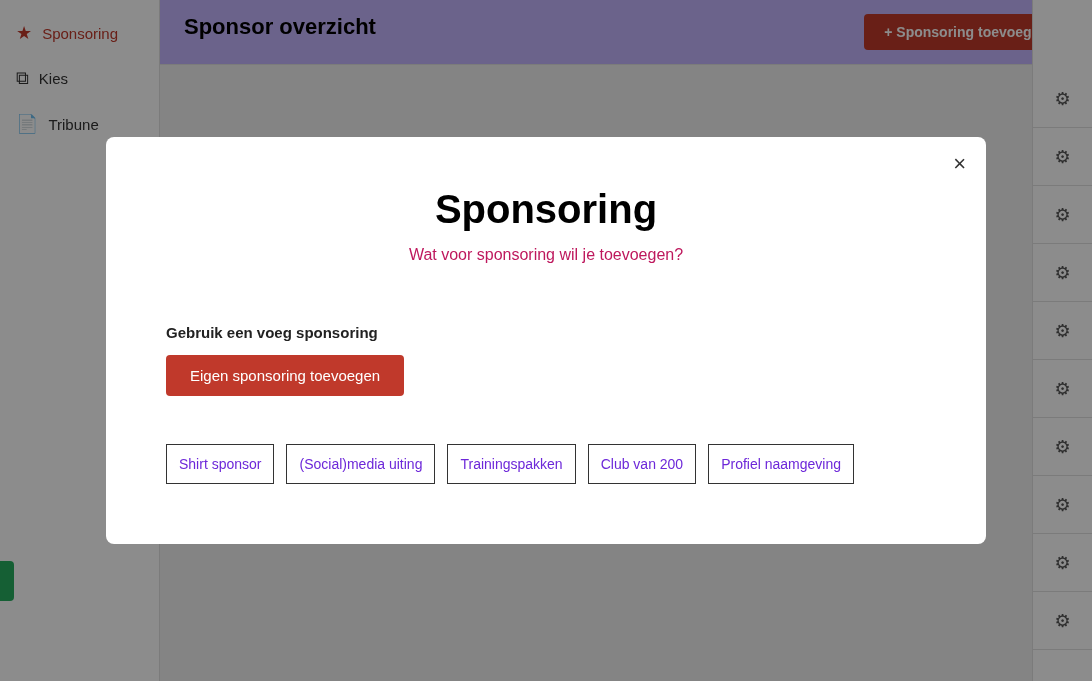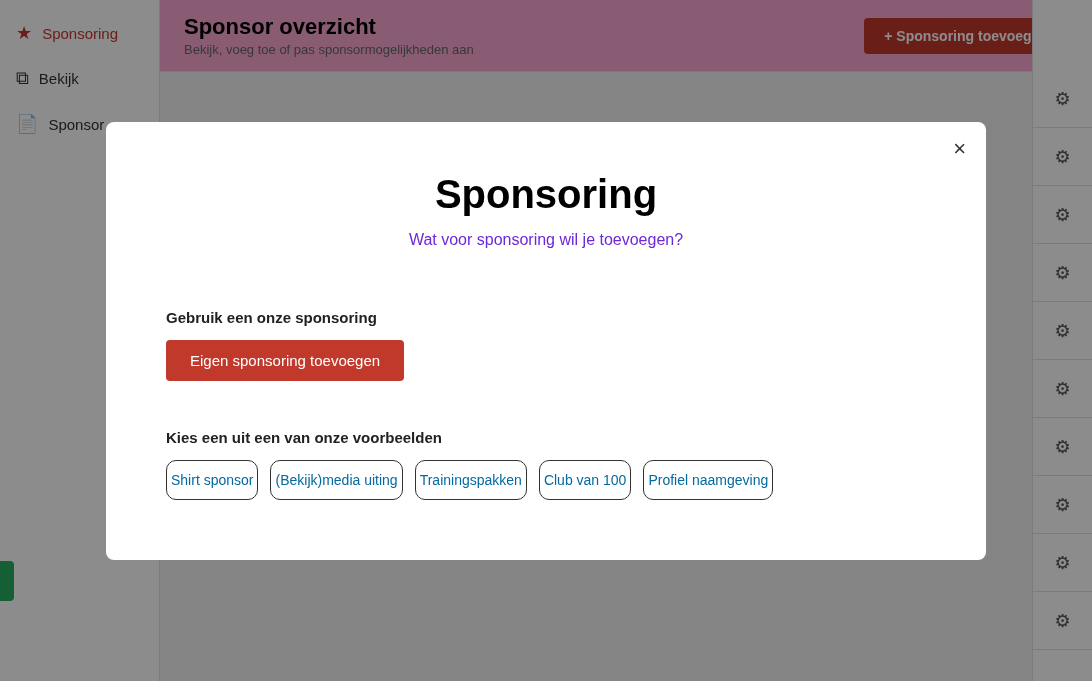--- a/index.html
+++ b/index.html
@@ -32,24 +32,23 @@
     .main {
       position: absolute;
       left: 160px; top: 0;
       width: 932px; height: 681px;
       background: #f0f0f0;
       z-index: 1;
     }
 
     
     .header {
-      background: #f9a8d4;
+      background: #c4b5fd;
       padding: 14px 24px;
       display: flex;
-      align-items: center;
       justify-content: space-between;
       border-bottom: 1px solid #e0e0e0;
     }
     .header-title { font-size: 22px; font-weight: bold; }
     .header-sub { font-size: 13px; color: #666; margin-top: 2px; }
     .btn-add {
       background: #c0392b;
       color: #fff;
       border: none;
       padding: 10px 20px;
@@ -124,21 +123,21 @@
     }
     .modal-title {
       text-align: center;
       font-size: 40px;
       font-weight: bold;
       margin-bottom: 14px;
     }
     .modal-subtitle {
       text-align: center;
       font-size: 16px;
-      color: #6d28d9;
+      color: #be185d;
       margin-bottom: 60px;
     }
     .section-label {
       font-size: 15px;
       font-weight: bold;
       margin-bottom: 14px;
       color: #222;
     }
     .btn-eigen {
       background: #c0392b;
@@ -152,25 +151,25 @@
       font-weight: 500;
     }
     .examples-grid {
       display: flex;
       flex-wrap: wrap;
       gap: 12px;
     }
     .example-btn {
       background: #fff;
       border: 1.5px solid #333;
-      border-radius: 10px;
-      padding: 11px 4px;
+      border-radius: 0;
+      padding: 11px 12px;
       font-size: 14px;
       cursor: pointer;
-      color: #0369a1;
+      color: #6d28d9;
       white-space: nowrap;
     }
 
     
     .left-tab {
       position: absolute;
       left: 0;
       bottom: 80px;
       width: 14px;
       height: 40px;
@@ -183,33 +182,32 @@
 </head>
 <body>
 
 <div class="sidebar">
   <div class="sidebar-item active">
     <span class="icon">★</span>
     <span>Sponsoring</span>
   </div>
   <div class="sidebar-item">
     <span class="icon">⧉</span>
-    <span>Bekijk</span>
+    <span>Kies</span>
   </div>
   <div class="sidebar-item">
     <span class="icon">📄</span>
-    <span>Sponsor</span>
+    <span>Tribune</span>
   </div>
 </div>
 
 <div class="main">
   <div class="header">
     <div>
       <div class="header-title">Sponsor overzicht</div>
-      <div class="header-sub">Bekijk, voeg toe of pas sponsormogelijkheden aan</div>
     </div>
     <button class="btn-add">+ Sponsoring toevoegen</button>
   </div>
 </div>
 
 <div class="gear-column">
   <button class="gear-btn">⚙</button>
   <button class="gear-btn">⚙</button>
   <button class="gear-btn">⚙</button>
   <button class="gear-btn">⚙</button>
@@ -222,25 +220,24 @@
 </div>
 
 <div class="left-tab"></div>
 
 <div class="overlay">
   <div class="modal">
     <button class="modal-close">×</button>
     <div class="modal-title">Sponsoring</div>
     <div class="modal-subtitle">Wat voor sponsoring wil je toevoegen?</div>
 
-    <div class="section-label">Gebruik een onze sponsoring</div>
+    <div class="section-label">Gebruik een voeg sponsoring</div>
     <button class="btn-eigen">Eigen sponsoring toevoegen</button>
 
-    <div class="section-label">Kies een uit een van onze voorbeelden</div>
     <div class="examples-grid">
       <button class="example-btn">Shirt sponsor</button>
-      <button class="example-btn">(Bekijk)media uiting</button>
+      <button class="example-btn">(Social)media uiting</button>
       <button class="example-btn">Trainingspakken</button>
-      <button class="example-btn">Club van 100</button>
+      <button class="example-btn">Club van 200</button>
       <button class="example-btn">Profiel naamgeving</button>
     </div>
   </div>
 </div>
 
 </body></html>

